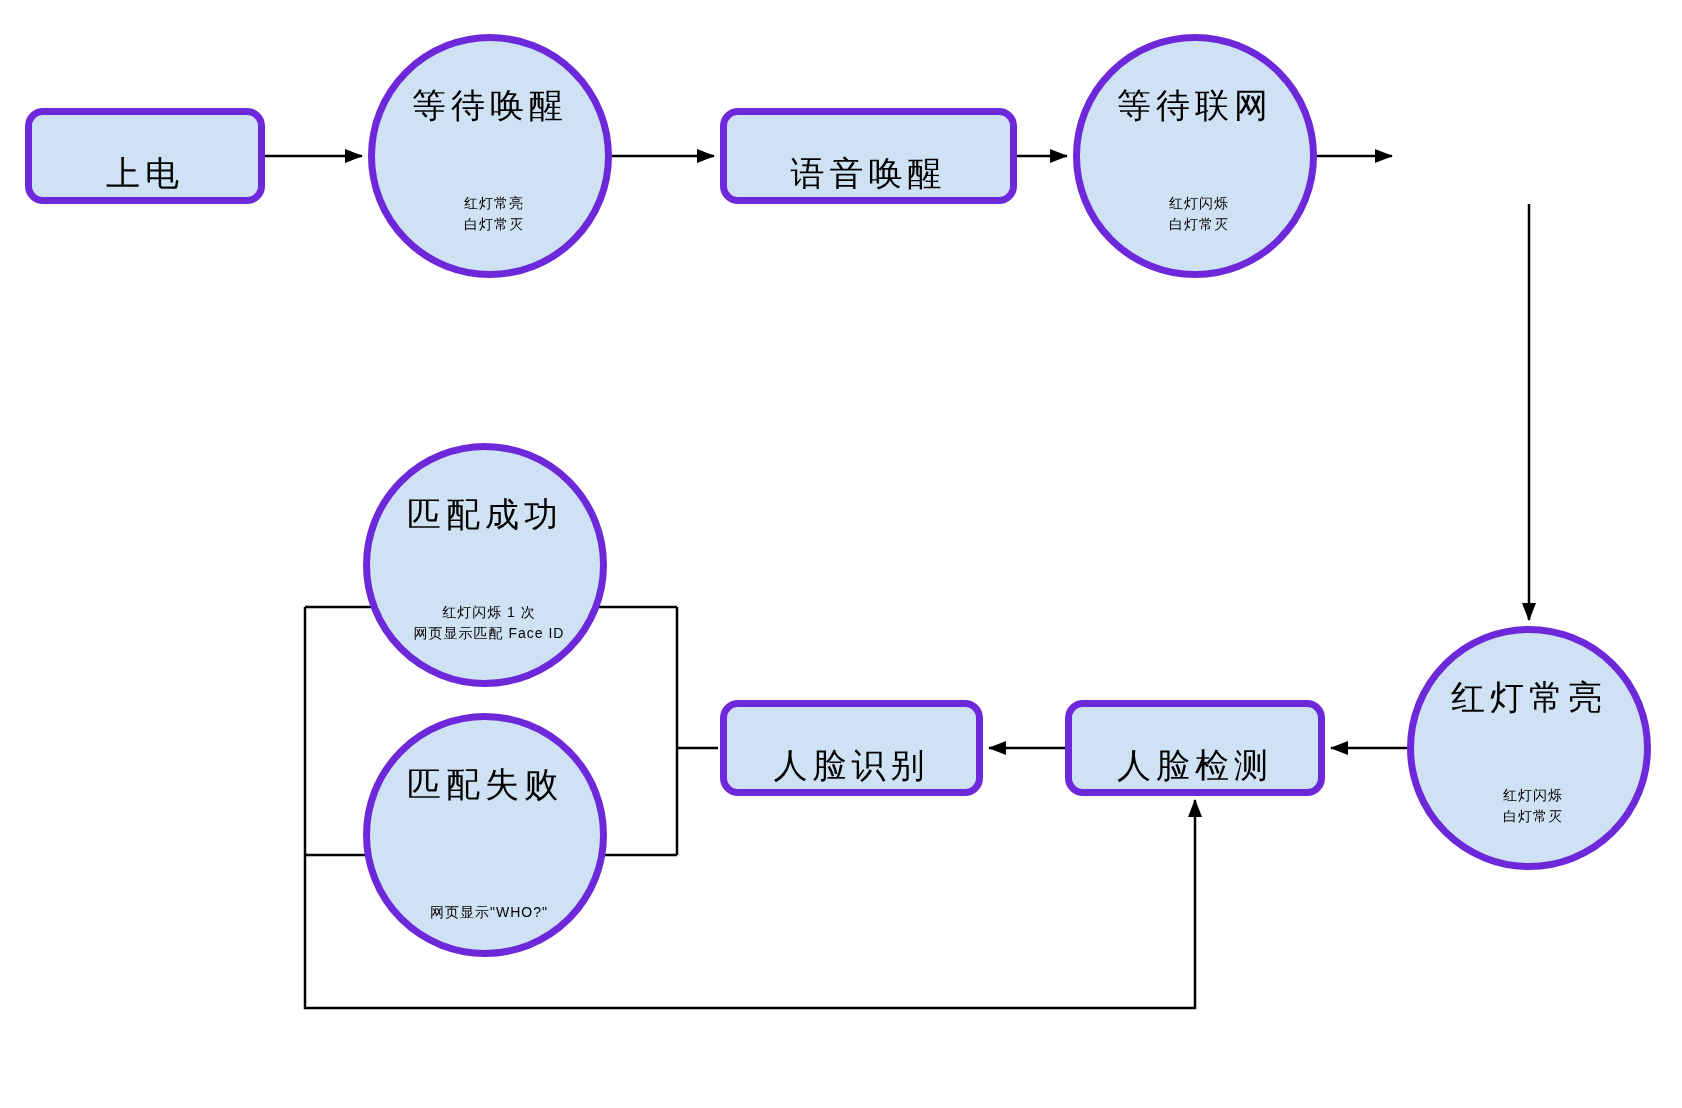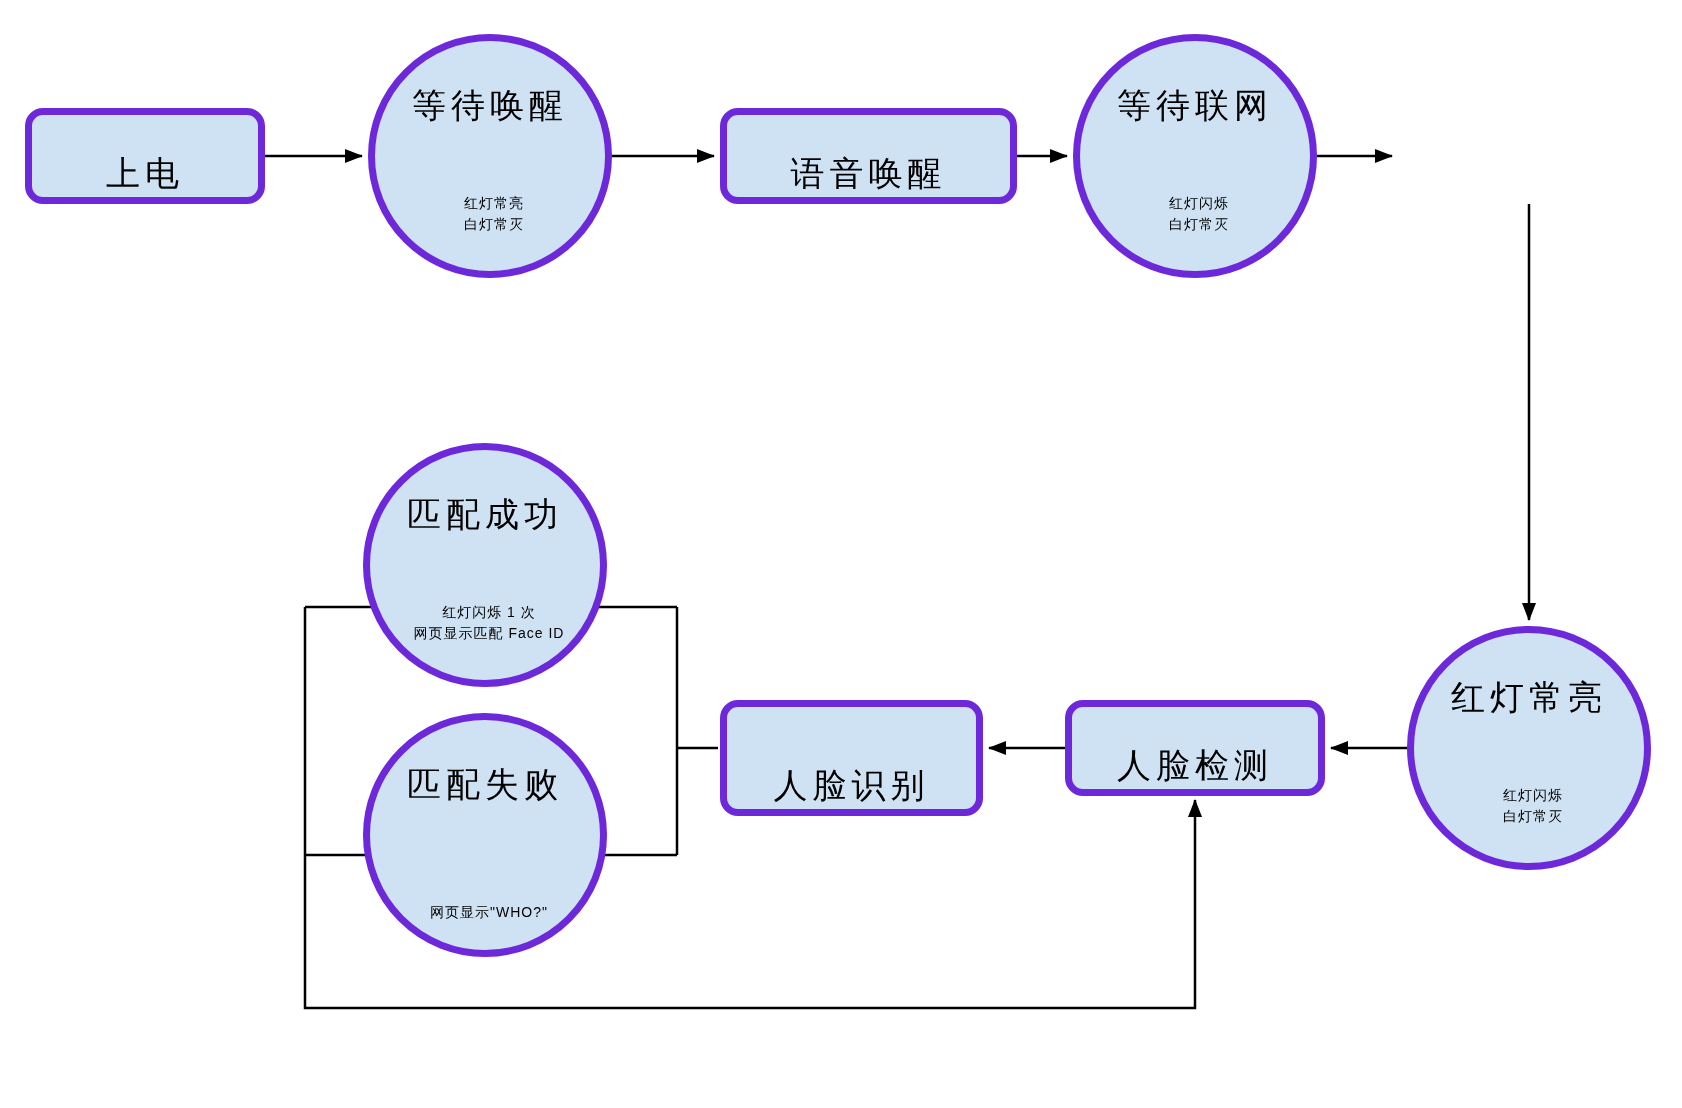--- a/index.html
+++ b/index.html
@@ -128,21 +128,21 @@
   <div class="node circle-node" style="left:1407px; top:626px;">
     <span class="node-title">红灯常亮</span>
     <span class="node-sub">红灯闪烁
 白灯常灭</span>
   </div>
 
   <div class="node rect-node" style="left:1065px; top:700px; width:260px; height:96px;">
     <span class="node-title">人脸检测</span>
   </div>
 
-  <div class="node rect-node" style="left:720px; top:700px; width:263px; height:116px;">
+  <div class="node rect-node" style="left:720px; top:700px; width:263px; height:96px;">
     <span class="node-title">人脸识别</span>
   </div>
 
   <div class="node circle-node" style="left:363px; top:443px;">
     <span class="node-title">匹配成功</span>
     <span class="node-sub">红灯闪烁 1 次
 网页显示匹配 Face ID</span>
   </div>
 
   <div class="node circle-node" style="left:363px; top:713px;">

